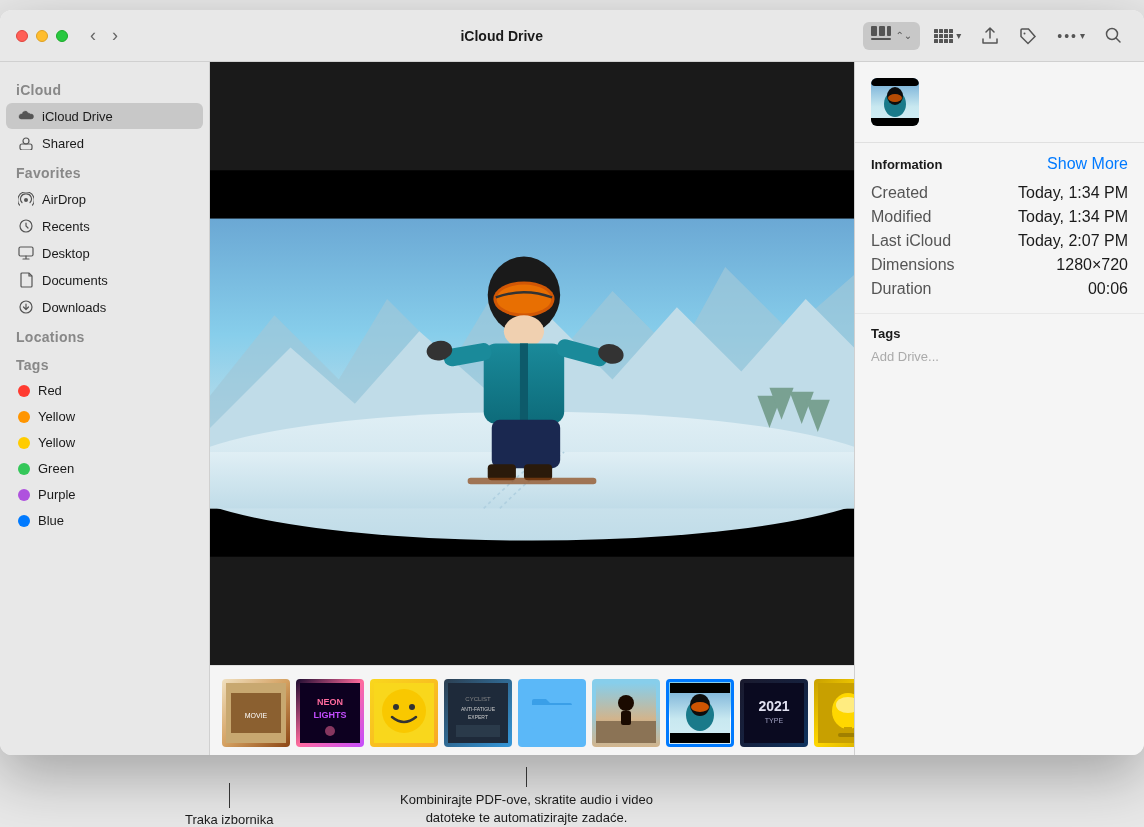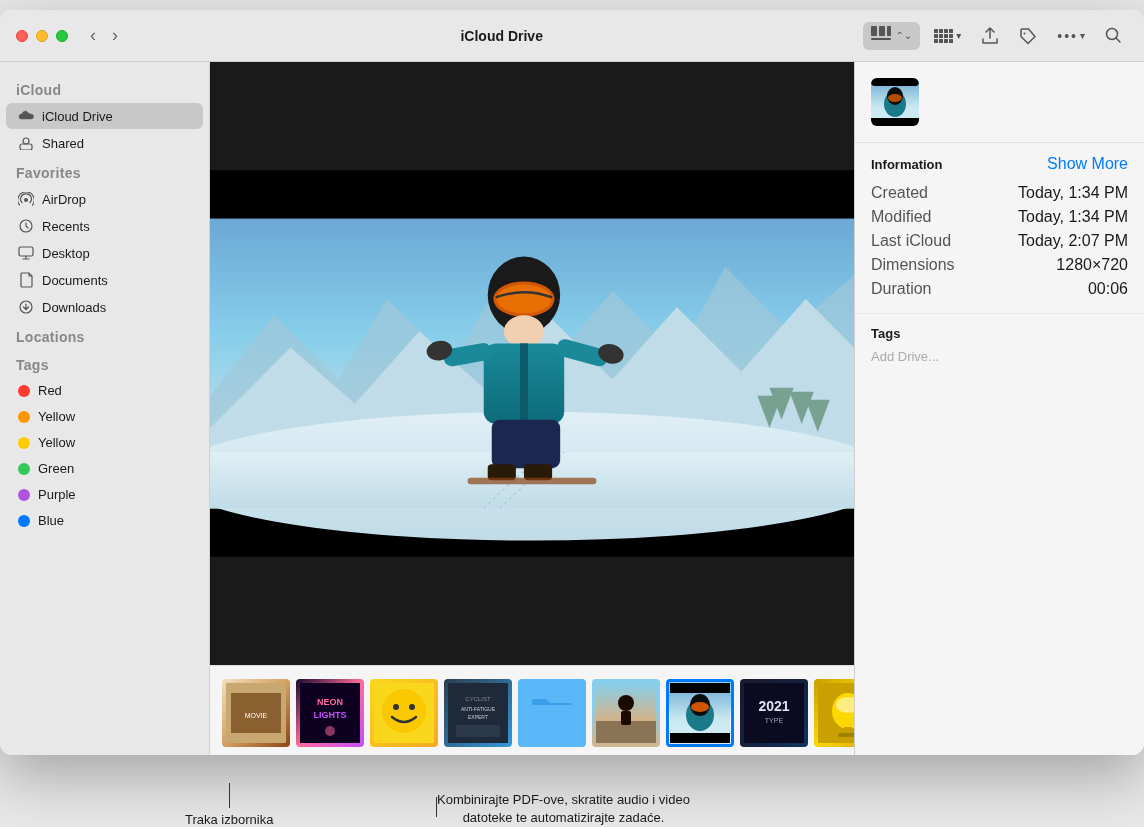--- a/index.html
+++ b/index.html
@@ -785,20 +785,20 @@
 
 <div style="position:absolute; bottom:0; left:0; right:0; height:82px; pointer-events:none;">
 
   <div style="position:absolute; left:185px; bottom:0; display:flex; flex-direction:column; align-items:flex-start;">
     <div style="display:flex; flex-direction:column; align-items:center;">
       <div style="width:1px; height:25px; background:#333;"></div>
       <div style="font-size:13px; color:#1a1a1a; white-space:nowrap; margin-top:4px;">Traka izbornika</div>
     </div>
   </div>
 
-  <div style="position:absolute; left:436px; bottom:0; display:flex; flex-direction:row; align-items:center; max-width:360px;">
+  <div style="position:absolute; left:400px; bottom:0; display:flex; flex-direction:column; align-items:center; max-width:360px;">
     <div style="width:1px; height:20px; background:#333;"></div>
     <div style="font-size:13px; color:#1a1a1a; text-align:center; margin-top:4px; line-height:1.4;">
       Kombinirajte PDF-ove, skratite audio i video<br>datoteke te automatizirajte zadaće.
     </div>
   </div>
 
 </div>
 
 </body></html>

